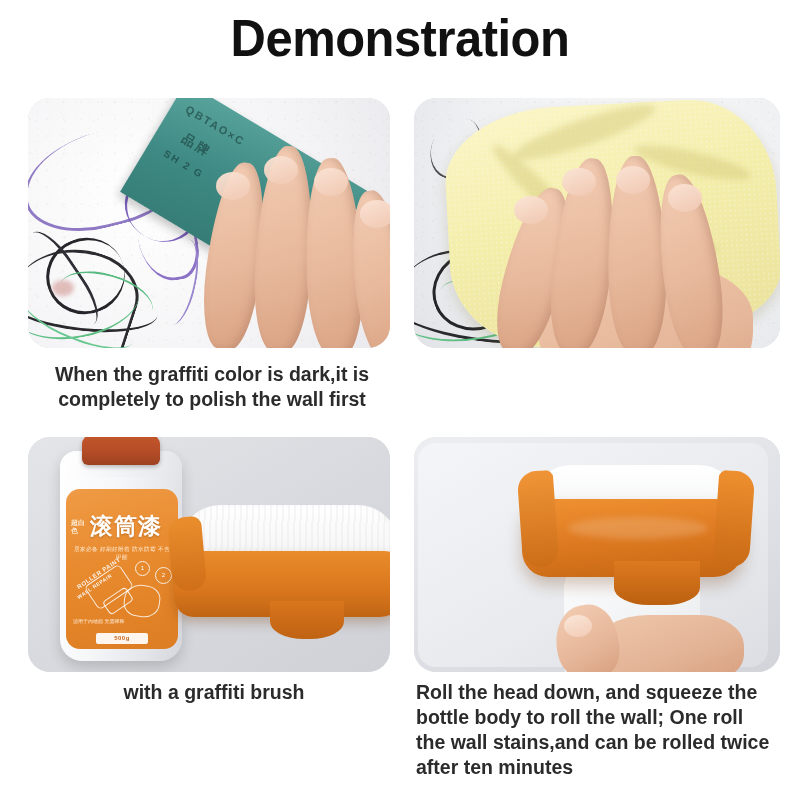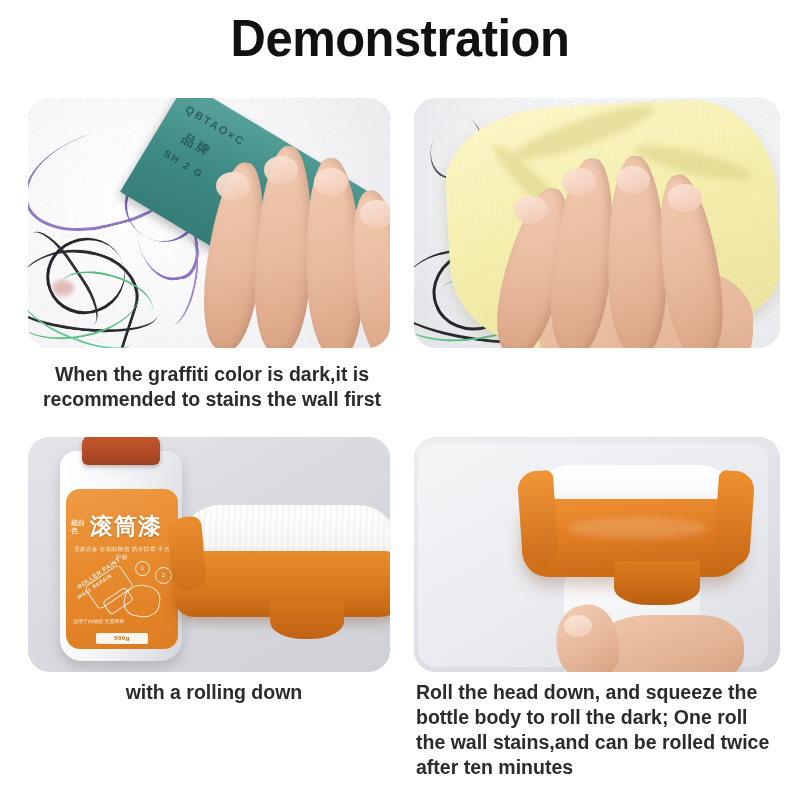--- a/index.html
+++ b/index.html
@@ -337,21 +337,21 @@
         <div class="nail n1"></div>
         <div class="nail n2"></div>
         <div class="nail n3"></div>
         <div class="nail n4"></div>
       </div>
     </div>
   </div>
 
   <div class="caption" id="cap-1">
     <span class="ln">When the graffiti color is dark,it is</span>
-    <span class="ln">recommended to stains the wall first</span>
+    <span class="ln">completely to polish the wall first</span>
   </div>
 
   <div class="panel" id="panel-2">
     <div class="photo">
       <div class="wall2"></div>
       <div class="wall-tex"></div>
 
       <div class="scrib2 s2a"></div>
       <div class="scrib2 s2b"></div>
       <div class="scrib2 s2c"></div>
@@ -413,21 +413,21 @@
           <div class="r3-nap-tex"></div>
         </div>
         <div class="r3-body"></div>
         <div class="r3-lipL"></div>
         <div class="r3-stem"></div>
       </div>
     </div>
   </div>
 
   <div class="caption" id="cap-3">
-    <span class="ln">with a rolling down</span>
+    <span class="ln">with a graffiti brush</span>
   </div>
 
   <div class="panel" id="panel-4">
     <div class="photo">
       <div class="bg4"></div>
       <div class="wall4"></div>
 
       <div class="bottle4"></div>
 
       <div class="roller4">
@@ -442,18 +442,18 @@
       <div class="hand4">
         <div class="h4-palm"></div>
         <div class="h4-thumb"></div>
         <div class="h4-nail"></div>
       </div>
     </div>
   </div>
 
   <div class="caption" id="cap-4">
     <span class="ln">Roll the head down, and squeeze the</span>
-    <span class="ln">bottle body to roll the dark; One roll</span>
+    <span class="ln">bottle body to roll the wall; One roll</span>
     <span class="ln">the wall stains,and can be rolled twice</span>
     <span class="ln">after ten minutes</span>
   </div>
 
 </div>
 
 </body></html>

